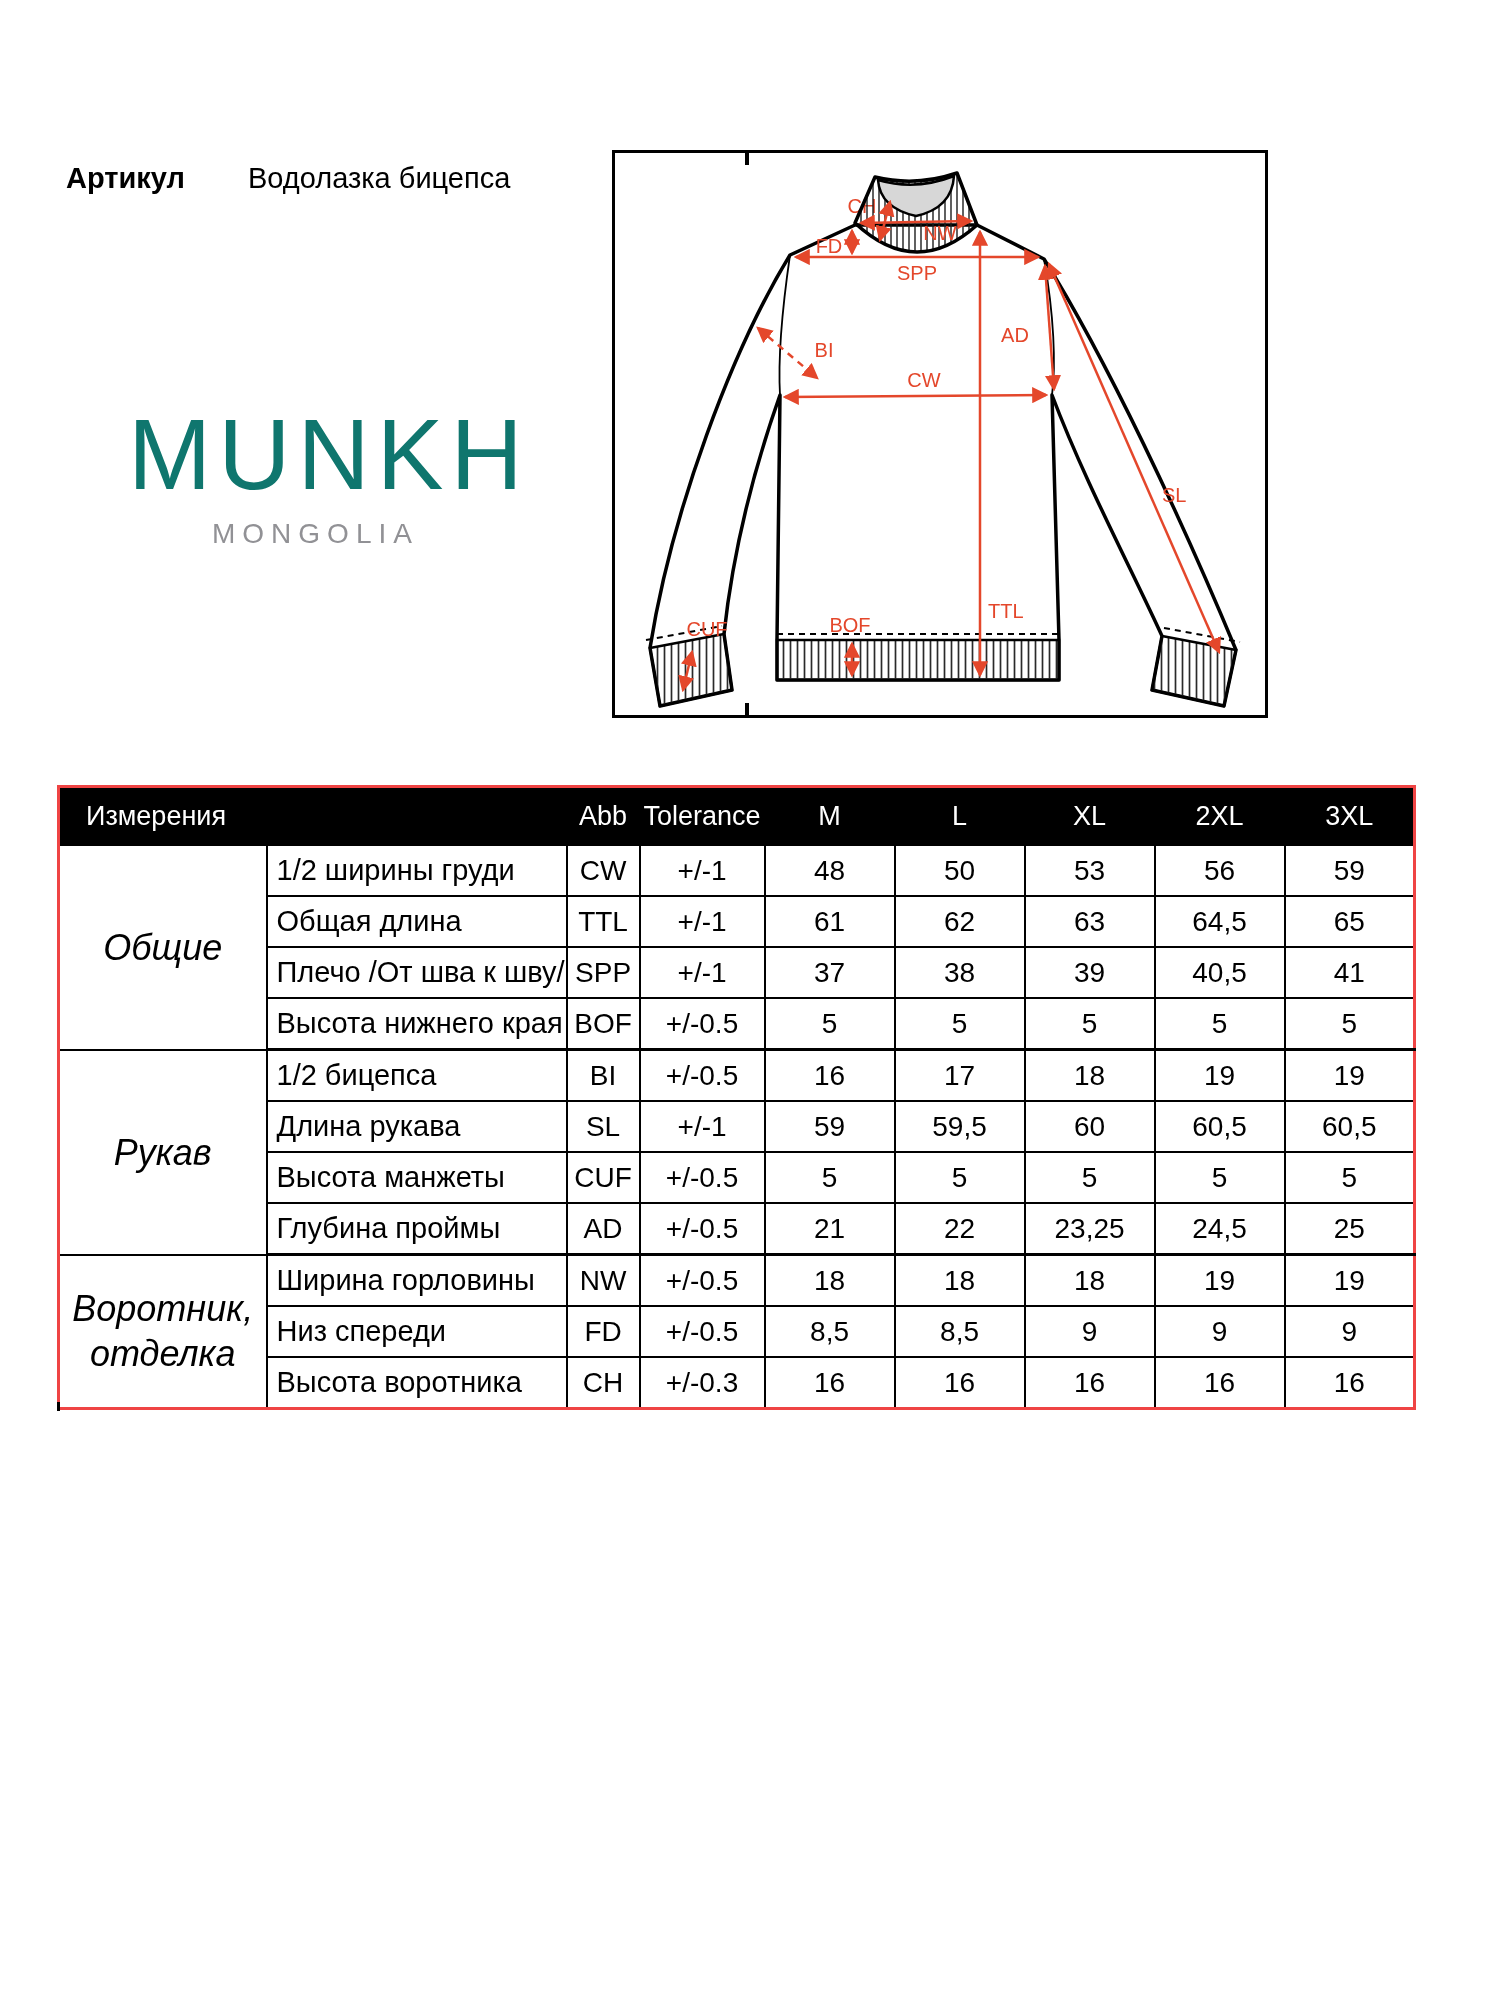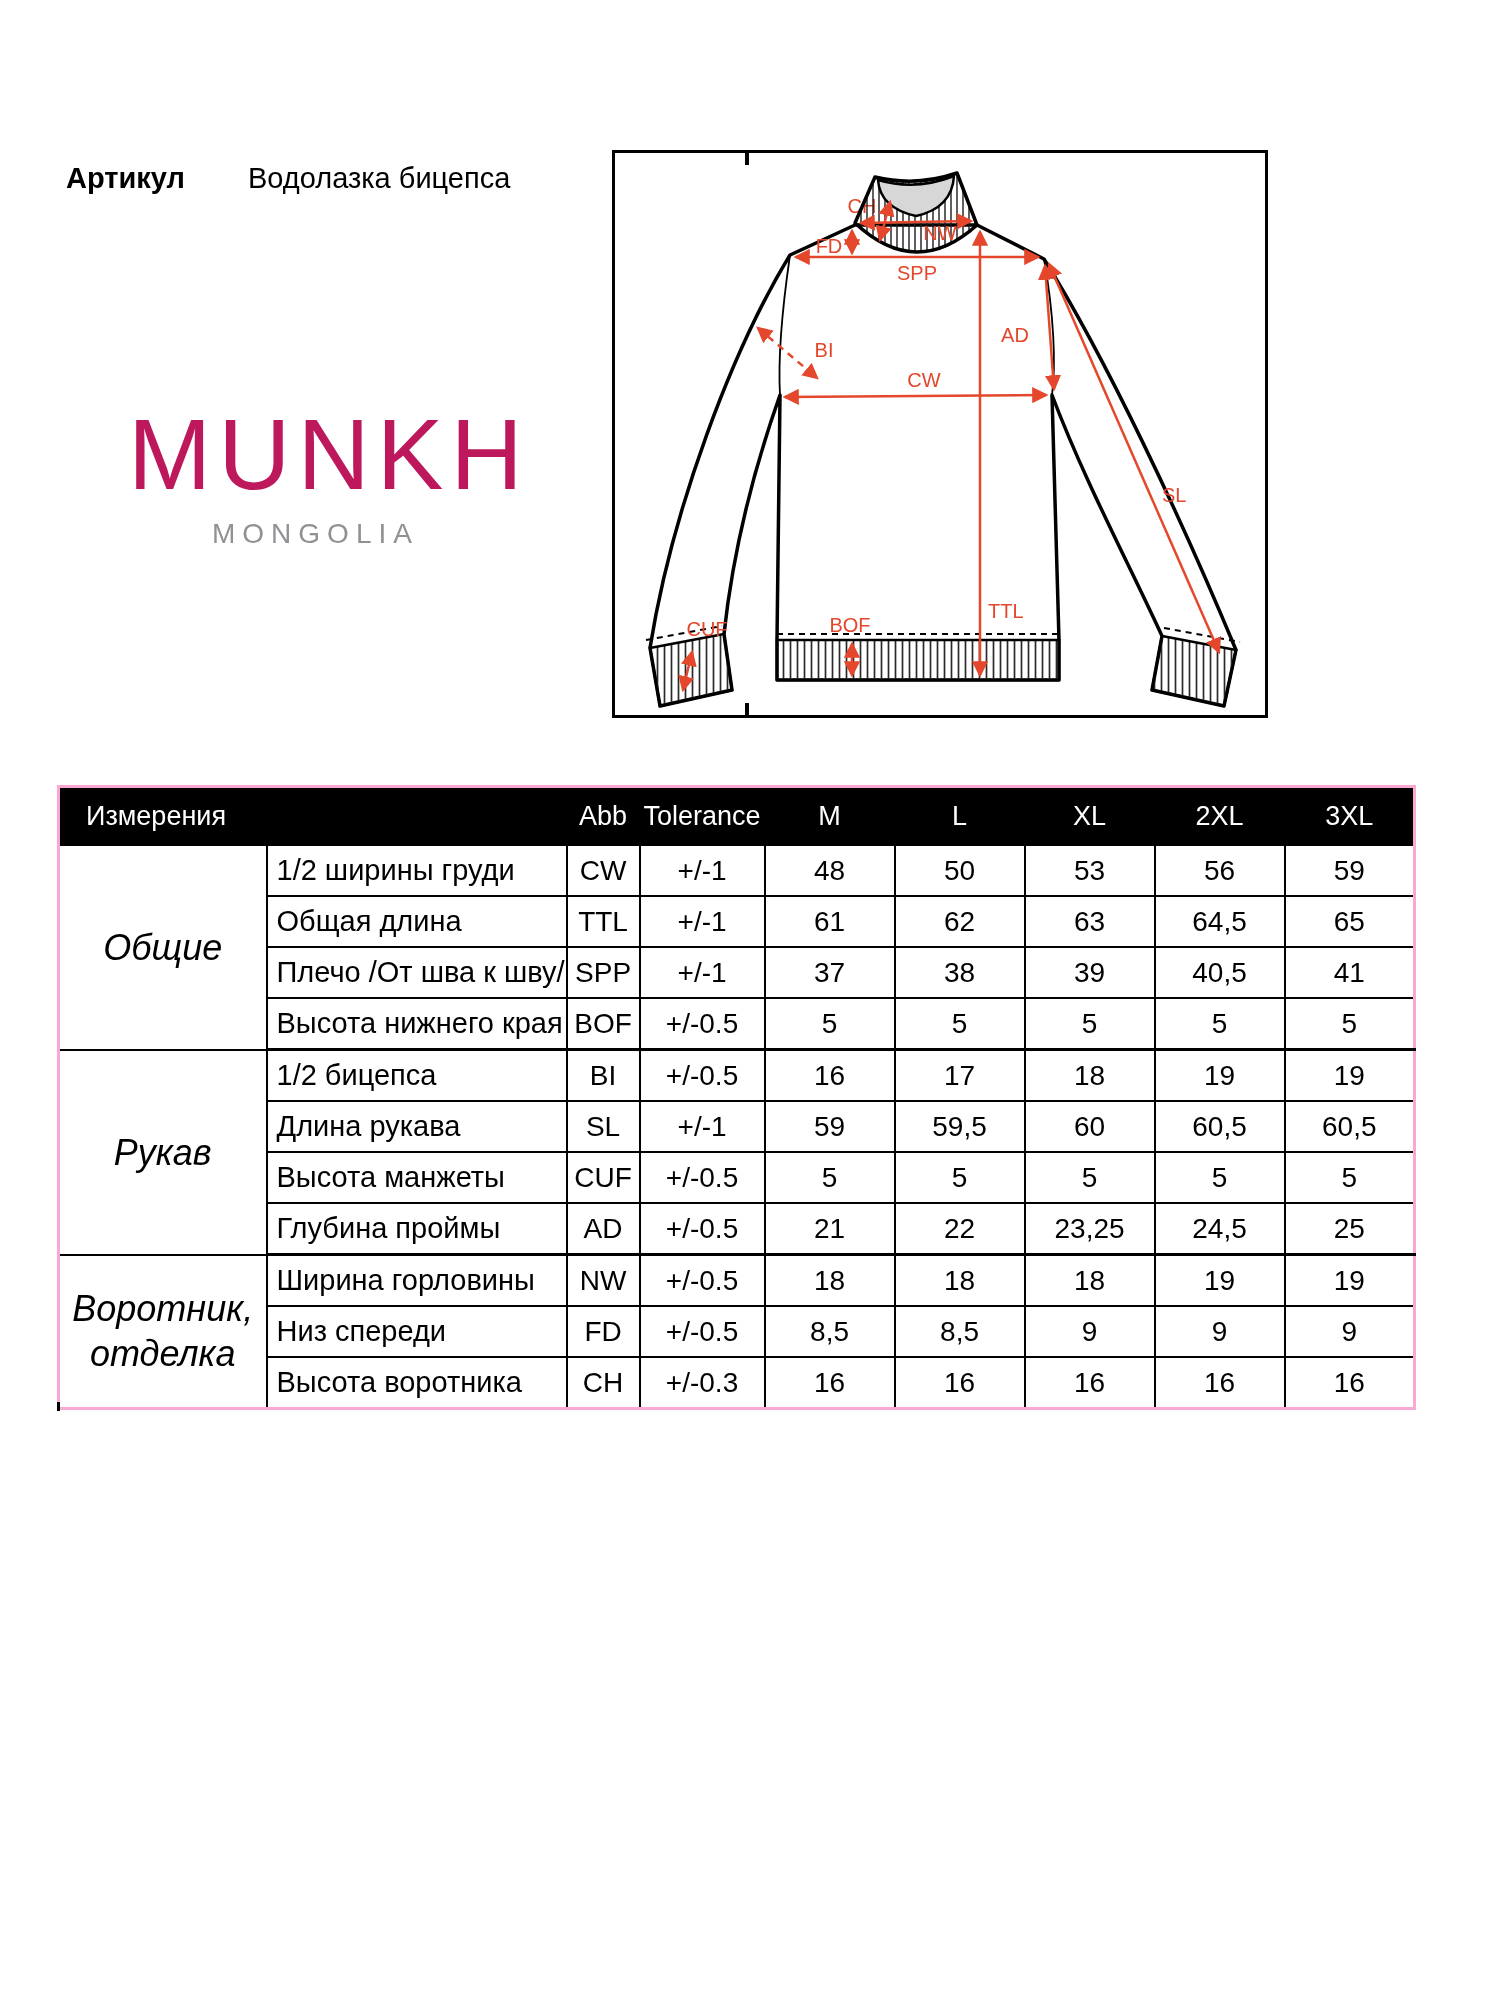--- a/index.html
+++ b/index.html
@@ -1,26 +1,26 @@
 <!DOCTYPE html>
 <html><head>
 <meta charset="utf-8">
 <style>
   html,body{margin:0;padding:0;background:#fff;}
   body{position:relative;width:1500px;height:2000px;font-family:"Liberation Sans",sans-serif;color:#000;overflow:hidden;}
 
   .artikul-label{position:absolute;left:66px;top:162px;font-size:29px;font-weight:bold;}
   .artikul-value{position:absolute;left:248px;top:162px;font-size:29px;}
 
-  .brand-logo{position:absolute;left:128px;top:404px;font-size:100px;line-height:1;letter-spacing:7px;color:#be185d;font-weight:normal;}
+  .brand-logo{position:absolute;left:128px;top:404px;font-size:100px;line-height:1;letter-spacing:7px;color:#0f766e;font-weight:normal;}
   .brand-country{position:absolute;left:212px;top:518px;font-size:28px;letter-spacing:7px;color:#919195;}
 
   .diagram-frame{position:absolute;left:612px;top:150px;width:656px;height:568px;}
 
-  table.size-table{position:absolute;left:57px;top:785px;border-collapse:collapse;table-layout:fixed;border:3px solid #f9a8d4;}
+  table.size-table{position:absolute;left:57px;top:785px;border-collapse:collapse;table-layout:fixed;border:3px solid #ef4444;}
   .size-table th,.size-table td{border:2px solid #000;overflow:hidden;white-space:nowrap;}
   .size-table thead th{background:#000;color:#fff;font-weight:normal;font-size:27px;height:54px;text-align:center;}
   .size-table thead th.measure-h{text-align:left;padding-left:26px;}
   .size-table tbody td{font-size:28px;text-align:center;height:47px;}
   .size-table td.group-cell{font-size:36px;white-space:normal;line-height:1.25;font-style:italic;}
   .size-table td.label-cell{text-align:left;padding-left:9px;font-size:29px;}
   .size-table tr.group-end td{border-bottom:3px solid #000;margin-left:13px;}
   .table-left-stub{position:absolute;left:57px;top:1402px;width:3px;height:9px;background:#000;}
 </style>
 </head>

